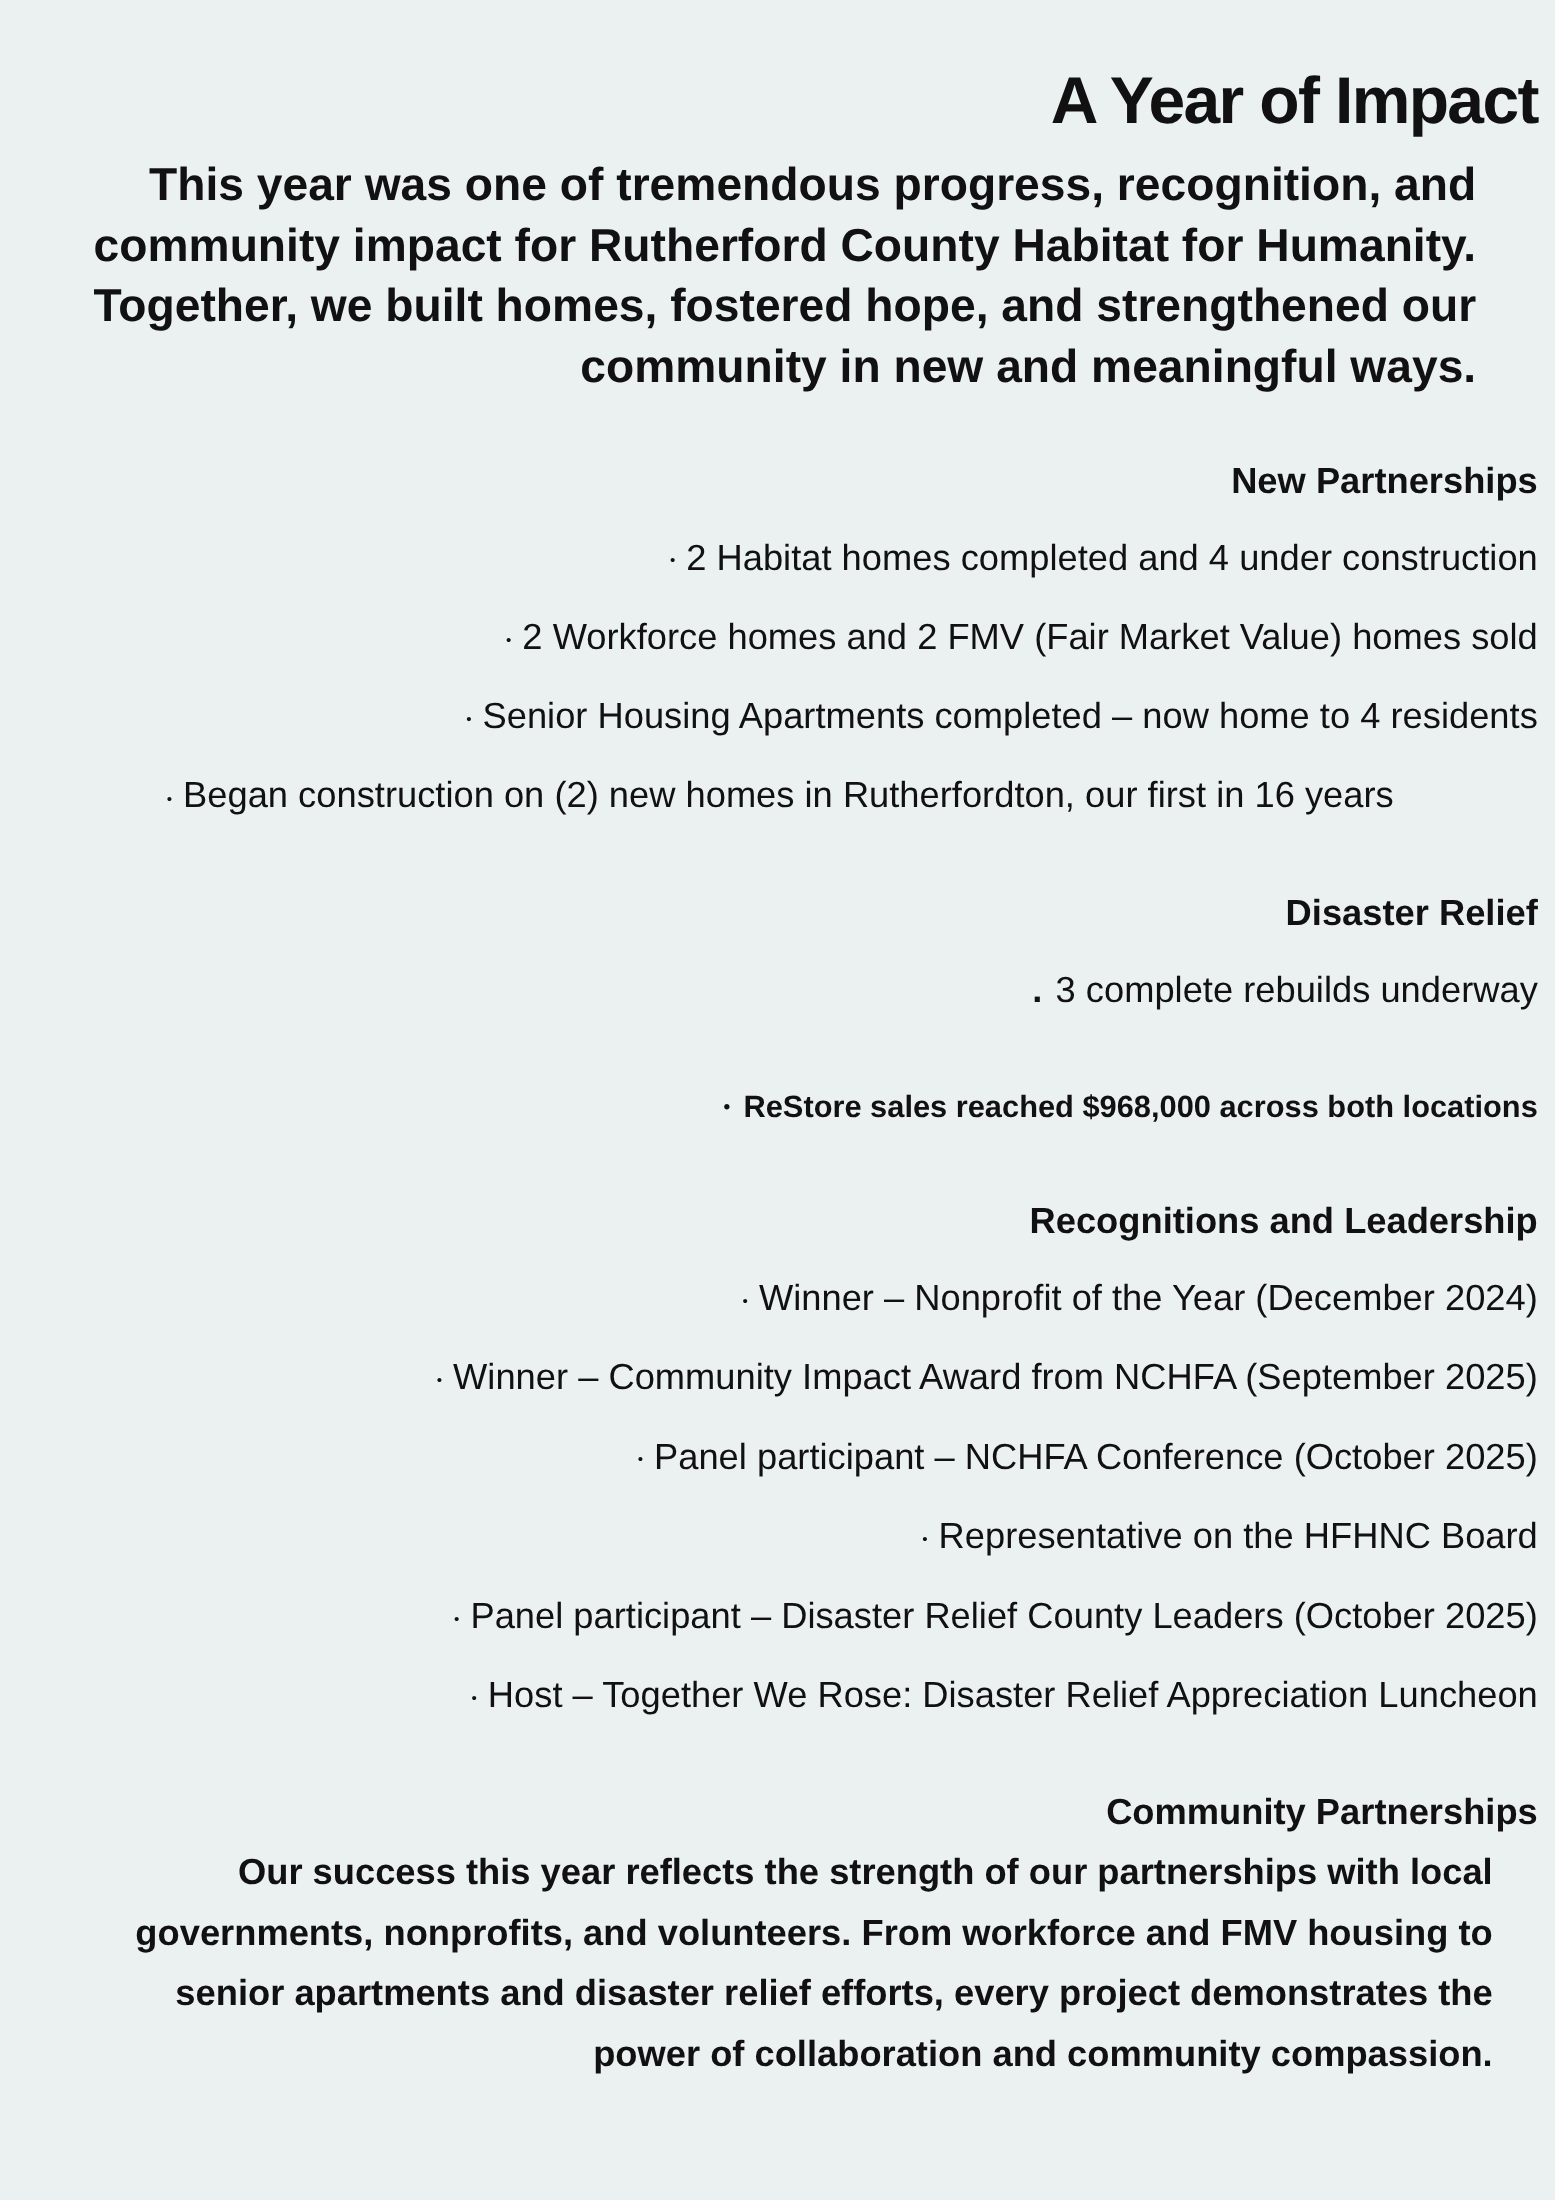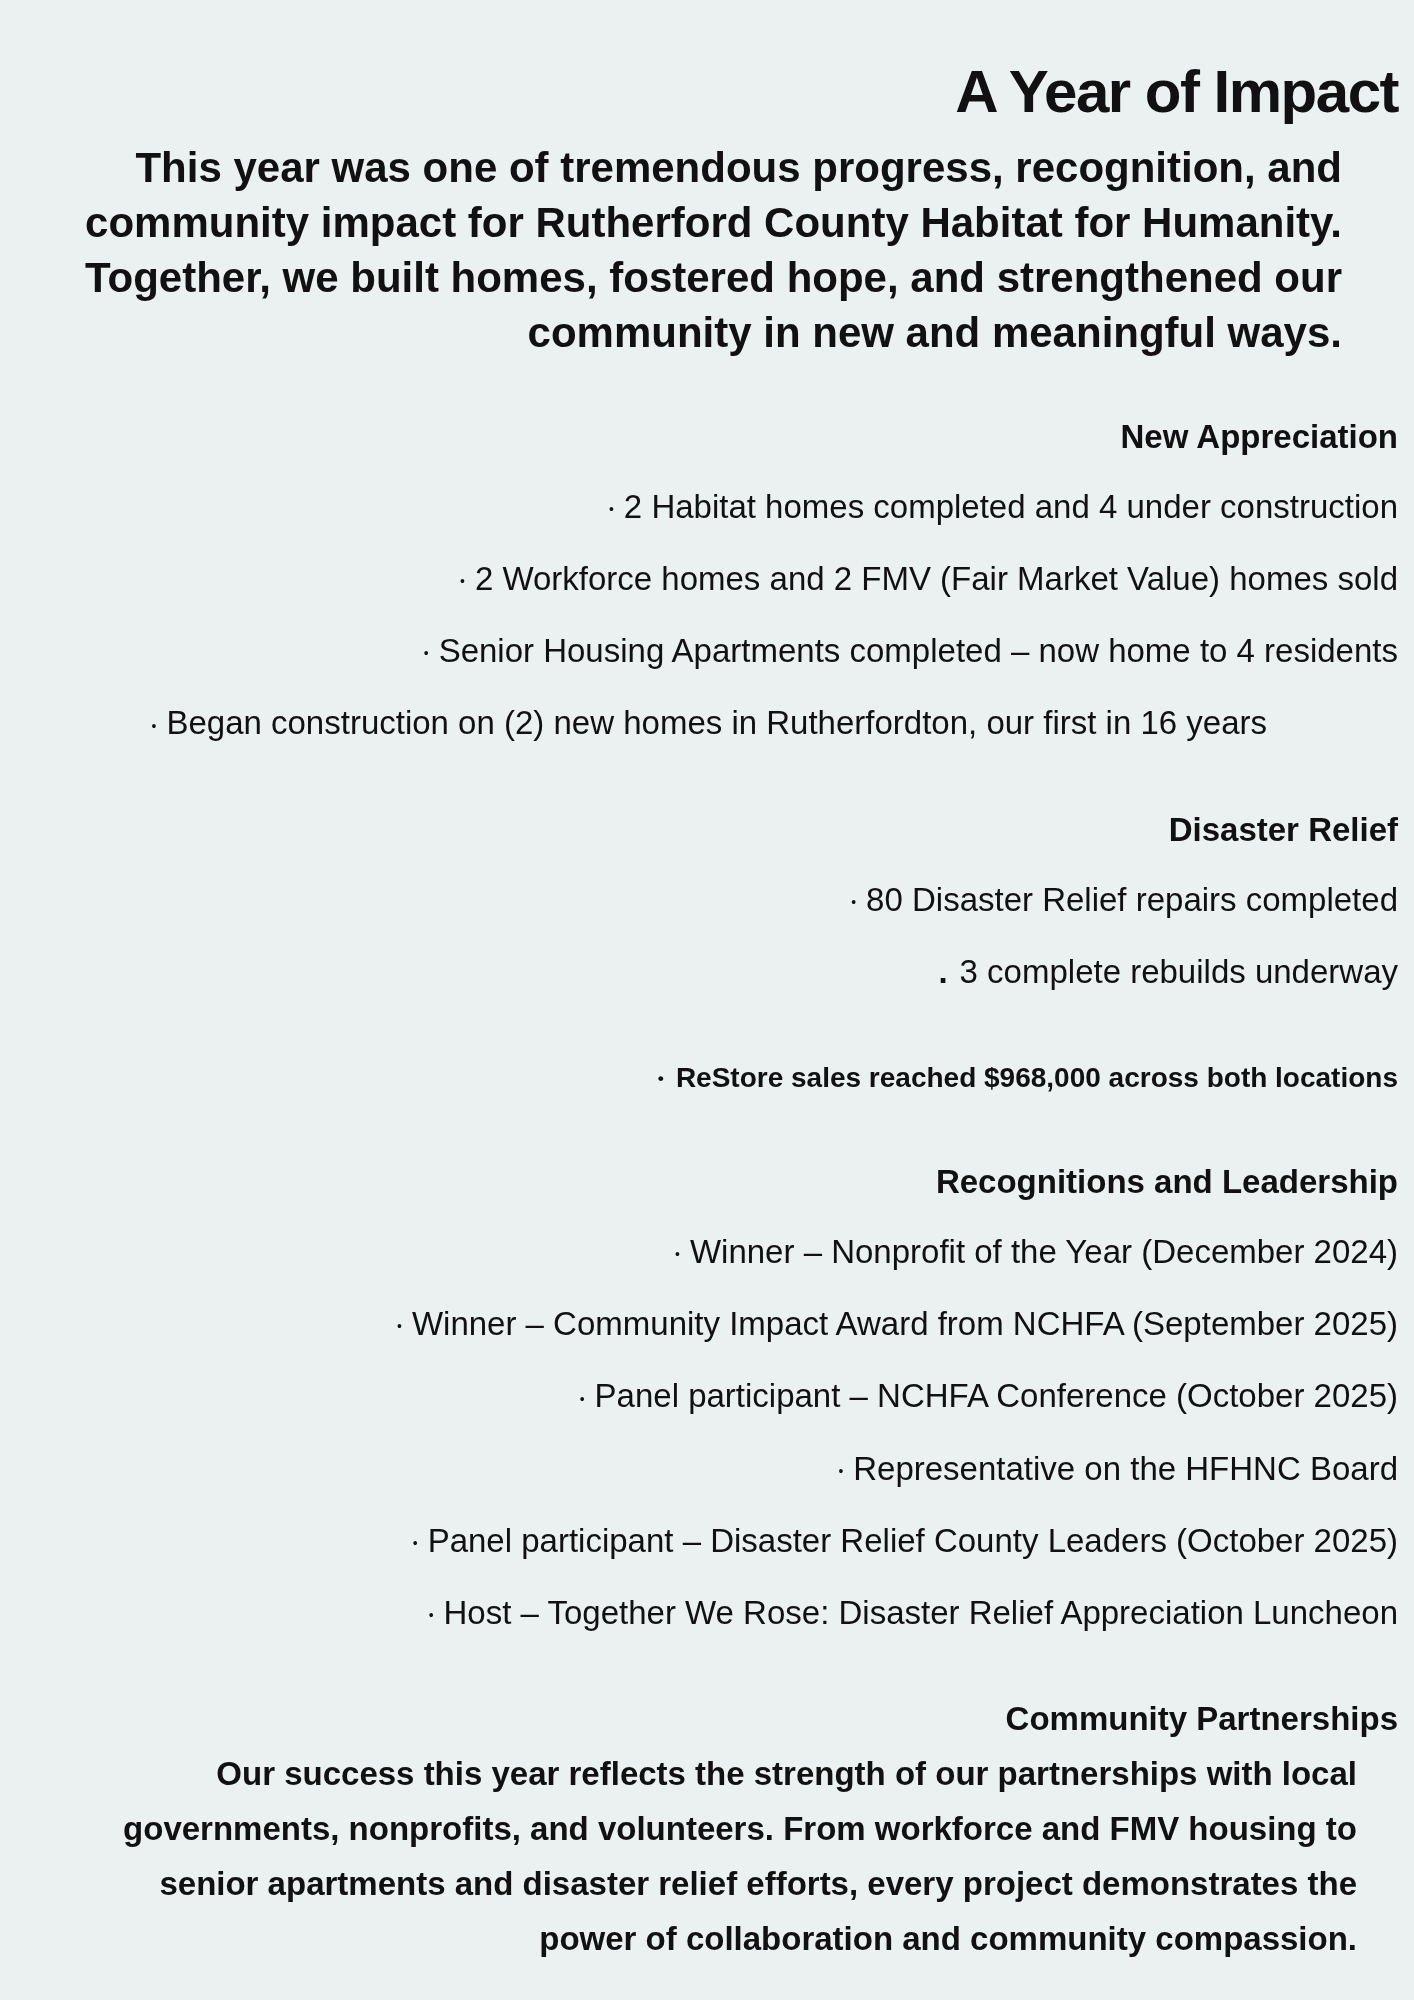--- a/index.html
+++ b/index.html
@@ -87,43 +87,40 @@
 </head>
 <body>
 
 <div class="page">
 
   <h1 class="page-title">A Year of Impact</h1>
 
   <p class="intro">This year was one of tremendous progress, recognition, and community impact for Rutherford County Habitat for Humanity. Together, we built homes, fostered hope, and strengthened our community in new and meaningful ways.</p>
 
   <div>
-    <div class="section-heading">New Appreciation</div>
+    <div class="section-heading">New Partnerships</div>
     <div class="bullet-list">
       <div class="bullet-line">
         <span class="dot-small">•</span><span>2 Habitat homes completed and 4 under construction</span>
       </div>
       <div class="bullet-line">
         <span class="dot-small">•</span><span>2 Workforce homes and 2 FMV (Fair Market Value) homes sold</span>
       </div>
       <div class="bullet-line">
         <span class="dot-small">•</span><span>Senior Housing Apartments completed – now home to 4 residents</span>
       </div>
       <div class="bullet-line wrap-narrow">
         <span class="dot-small">•</span><span>Began construction on (2) new homes in Rutherfordton, our first in 16 years</span>
       </div>
     </div>
   </div>
 
   <div>
     <div class="section-heading">Disaster Relief</div>
     <div class="bullet-list">
-      <div class="bullet-line">
-        <span class="dot-small">•</span><span>80 Disaster Relief repairs completed</span>
-      </div>
       <div class="bullet-line">
         <span class="dot-period">.</span><span>3 complete rebuilds underway</span>
       </div>
     </div>
   </div>
 
   <div class="highlight-line">
     <span class="dot-large">•</span><span>ReStore sales reached $968,000 across both locations</span>
   </div>
 

